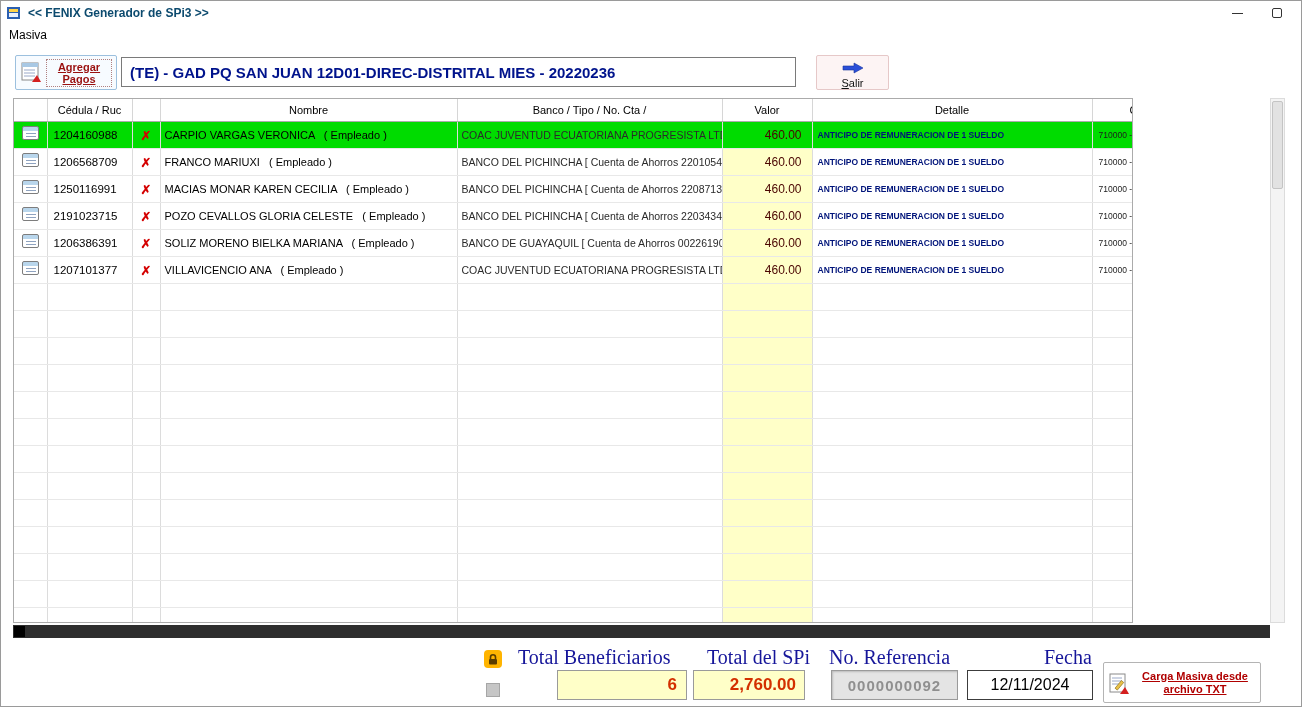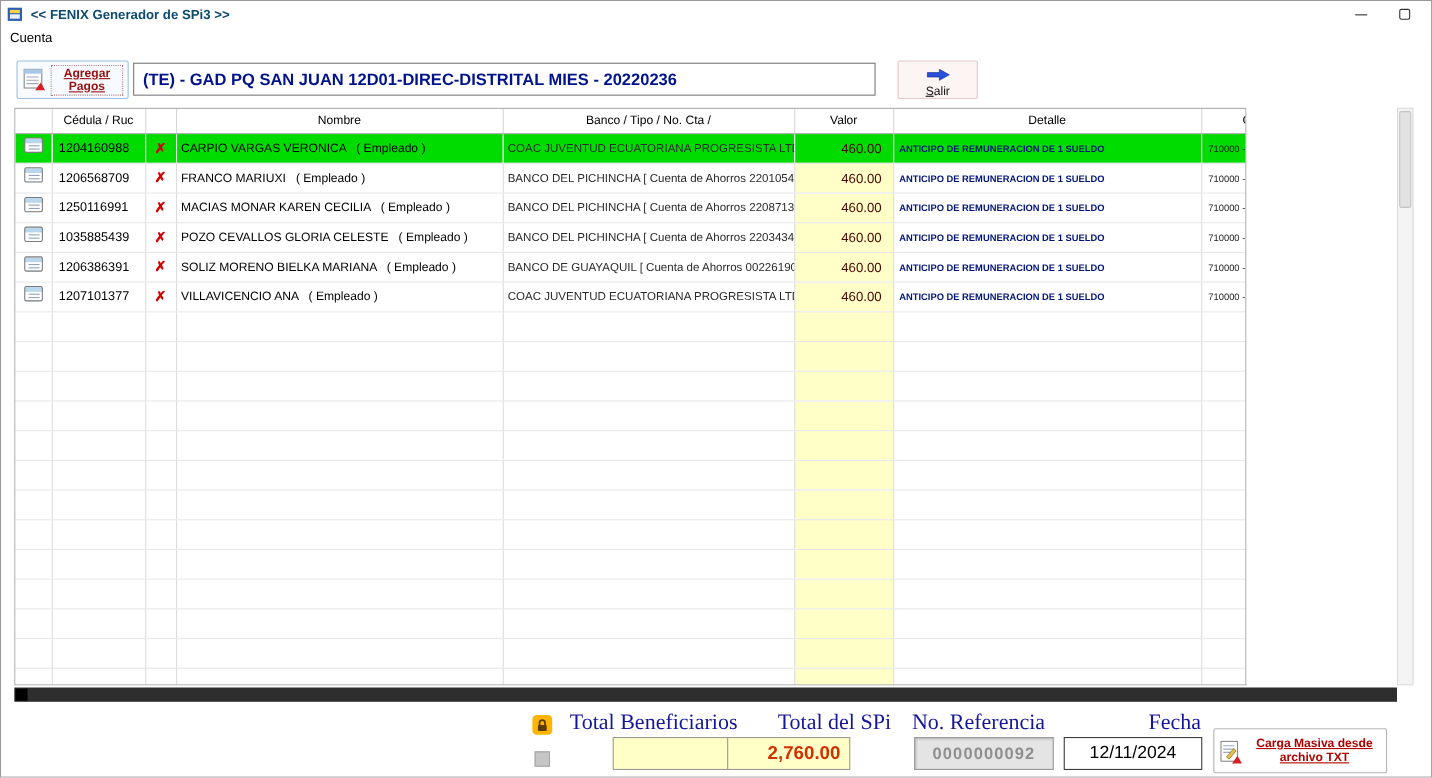--- a/index.html
+++ b/index.html
@@ -56,21 +56,21 @@
 
   
   .memo { position:absolute; left:12px; top:648px; width:450px; height:53px; background:#f4f4f4; border:1px solid #a8a8a8; border-top-color:#8a8a8a; padding:3px 5px; }
   .memo span { font-size:10px; color:#222; }
   .lock { position:absolute; left:483px; top:649px; width:18px; height:18px; background:#ffb400; border-radius:4px; display:inline-flex; align-items:center; justify-content:center; cursor:pointer; }
   .graybox { position:absolute; left:485px; top:682px; width:14px; height:14px; background:#c6c6c6; border:1px solid #a6a6a6; display:inline-block; cursor:pointer; }
   .flabel { position:absolute; top:645px; font-family:"Liberation Serif", serif; font-size:20px; color:#16169a; white-space:nowrap; }
   .l-ben { left:517px; } .l-spi { left:706px; } .l-ref { left:828px; } .l-fec { left:1043px; }
   .vbox { position:absolute; top:669px; height:30px; border:1px solid #9a9a9a; display:flex; align-items:center; }
   .b-ben { left:556px; width:130px; background:#ffffc8; justify-content:flex-end; padding-right:9px; }
-  .b-spi { left:660px; width:112px; background:#ffffc8; justify-content:flex-end; padding-right:8px;text-align:right; }
+  .b-spi { left:692px; width:112px; background:#ffffc8; justify-content:flex-end; padding-right:8px;text-align:right; }
   .b-ref { left:830px; width:127px; background:#e4e4e4; justify-content:center; box-shadow:inset 1px 1px 2px rgba(0,0,0,.18); }
   .b-fec { left:966px; width:126px; background:#ffffff; border-color:#3c3c3c; justify-content:center; }
   .b-ben span, .b-spi span { font-size:17px; font-weight:700; color:#d33000; }
   .b-ref span { font-size:15px; font-weight:700; color:#8f8f8f; letter-spacing:1px; }
   .b-fec span { font-size:16px; color:#000; }
   .btn-carga { position:absolute; left:1102px; top:661px; width:158px; height:41px; background:#ffffff; border:1px solid #b4b4b4; border-radius:2px; display:flex; align-items:center; padding:2px 4px; cursor:pointer; }
   .carga-text { display:flex; flex-direction:column; align-items:center; flex:1; }
   .carga-text .cline { font-size:11px; font-weight:700; color:#b00000; text-decoration:underline; line-height:13px; white-space:nowrap; }
 </style>
 </head>
@@ -91,21 +91,21 @@
       <span class="winbtn">
           <span class="glyph-min"></span>
         </span>
       <span class="winbtn">
           <span class="glyph-box"></span>
         </span>
     </div>
   </div>
 
   <div class="menubar">
-    <span class="menuitem">Cuenta</span>
+    <span class="menuitem">Masiva</span>
   </div>
 
   <button class="btn-agregar">
     <span class="icon-sheet">
       <svg width="24" height="22" viewBox="0 0 24 22">
           <rect x="2" y="1" width="16" height="17" fill="#ffffff" stroke="#8a8a8a"></rect>
           <rect x="2" y="1" width="16" height="4" fill="#a8c8e4"></rect>
           <line x1="4" y1="8" x2="15" y2="8" stroke="#9aa8c8"></line>
           <line x1="4" y1="11" x2="15" y2="11" stroke="#9aa8c8"></line>
           <line x1="4" y1="14" x2="15" y2="14" stroke="#9aa8c8"></line>
@@ -181,21 +181,21 @@
             <td class="c-ced">1250116991</td>
             <td class="c-del"><span class="delx">✗</span></td>
             <td class="c-nom">MACIAS MONAR KAREN CECILIA   ( Empleado )</td>
             <td class="c-ban">BANCO DEL PICHINCHA [ Cuenta de Ahorros 2208713010 ]</td>
             <td class="c-val">460.00</td>
             <td class="c-det">ANTICIPO DE REMUNERACION DE 1 SUELDO</td>
             <td class="c-cod">710000 - GASTOS DE PERSONAL PARA INVERSION</td>
           </tr>
           <tr>
             <td class="c-icon"><span class="rowicon"></span></td>
-            <td class="c-ced">1035885439</td>
+            <td class="c-ced">2191023715</td>
             <td class="c-del"><span class="delx">✗</span></td>
             <td class="c-nom">POZO CEVALLOS GLORIA CELESTE   ( Empleado )</td>
             <td class="c-ban">BANCO DEL PICHINCHA [ Cuenta de Ahorros 2203434860 ]</td>
             <td class="c-val">460.00</td>
             <td class="c-det">ANTICIPO DE REMUNERACION DE 1 SUELDO</td>
             <td class="c-cod">710000 - GASTOS DE PERSONAL PARA INVERSION</td>
           </tr>
           <tr>
             <td class="c-icon"><span class="rowicon"></span></td>
             <td class="c-ced">1206386391</td>

